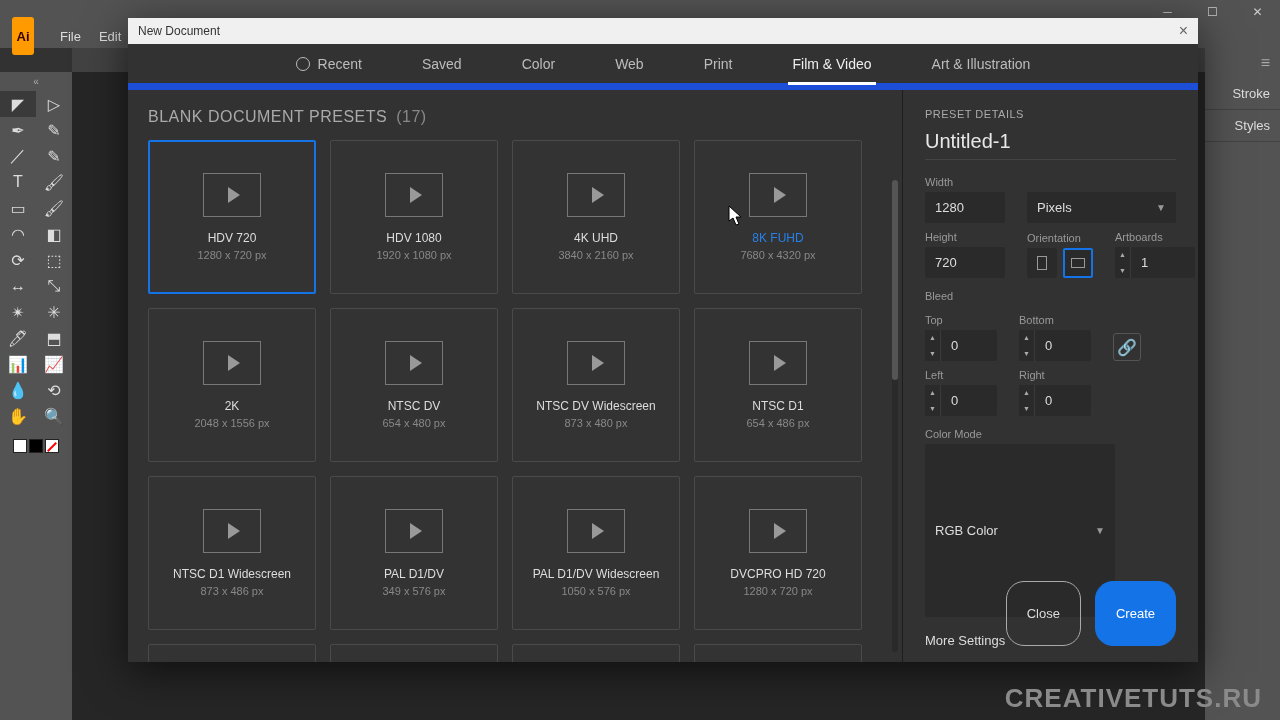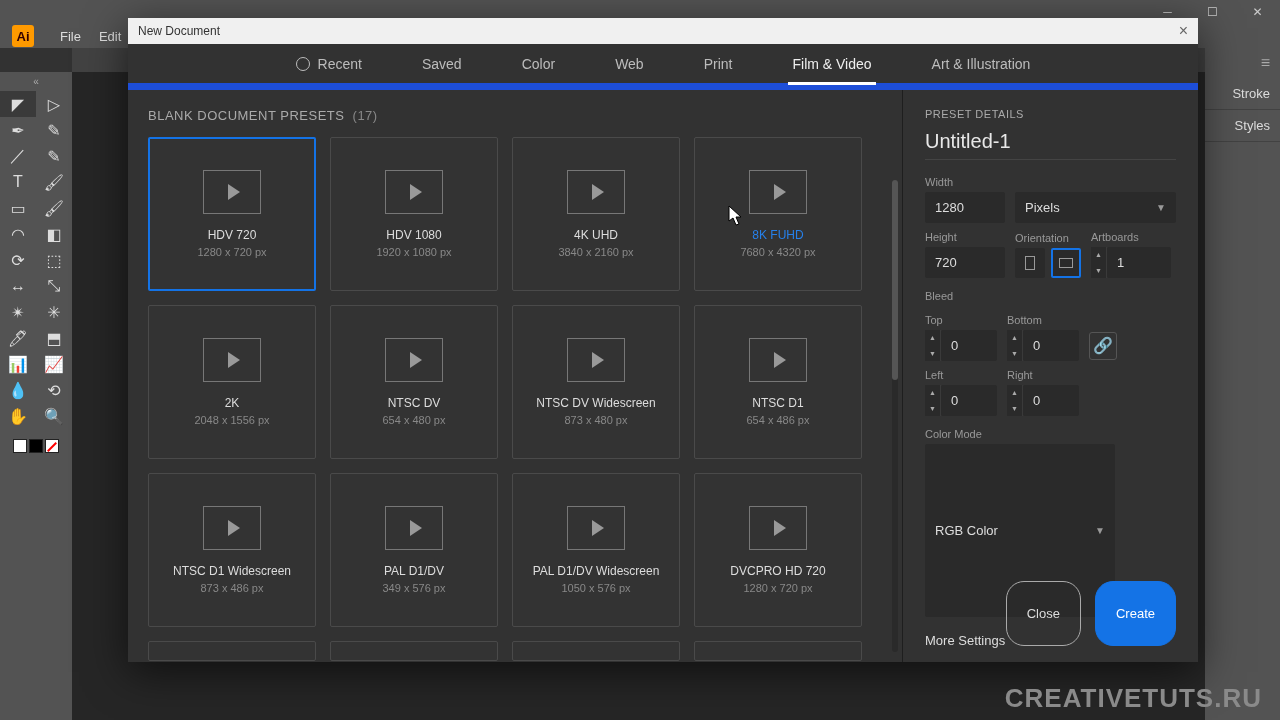--- a/index.html
+++ b/index.html
@@ -3,21 +3,21 @@
 <meta charset="utf-8">
 <style>
 * { box-sizing: border-box; margin: 0; padding: 0; font-family: -apple-system, "Segoe UI", sans-serif; }
 body { width: 1280px; height: 720px; background: #323232; overflow: hidden; position: relative; }
 
 
 .titlebar { height: 24px; background: #535353; display: flex; justify-content: flex-end; align-items: center; }
 .titlebar .wbtn { width: 45px; height: 100%; display: flex; align-items: center; justify-content: center; color: #ccc; font-size: 12px; }
 
 .menubar { height: 24px; background: #535353; display: flex; align-items: center; padding: 0 12px; gap: 18px; color: #ddd; font-size: 13px; }
-.menubar .logo { width: 22px; height: 22px; background: #ff9a00; color: #330000; font-weight: bold; font-size: 13px; display: flex; align-items: center; justify-content: center; border-radius: 3px; margin-right: 8px; }
+.menubar .logo { width: 22px; height: 38px; background: #ff9a00; color: #330000; font-weight: bold; font-size: 13px; display: flex; align-items: center; justify-content: center; border-radius: 3px; margin-right: 8px; }
 
 
 .toolbox { position: absolute; left: 0; top: 72px; width: 72px; bottom: 0; background: #535353; padding: 4px 0; }
 .collapse-chev { text-align: center; color: #aaa; font-size: 10px; padding-bottom: 4px; }
 .tool-grid { display: grid; grid-template-columns: 1fr 1fr; }
 .tool-cell { height: 26px; display: flex; align-items: center; justify-content: center; color: #ddd; }
 .tool-cell.active { background: #3a3a3a; }
 .swatches { margin-top: 6px; padding: 4px; display:flex; gap:2px; justify-content:center;}
 .sw { width:14px; height:14px; border:1px solid #222; }
 .sw.fill{ background:#fff; } .sw.stroke{ background:#000; } .sw.none{ background:#fff; position:relative;}
@@ -42,40 +42,40 @@
 .tabs { height: 46px; display: flex; align-items: center; justify-content: center; gap: 52px; border-bottom: 7px solid #1d4ed8; }
 .tab { color: #bcbcbc; font-size: 14px; padding: 12px 4px; display: flex; align-items: center; gap: 8px; position: relative; }
 .tab.active { color: #eee; }
 .tab.active::after { content: ""; position: absolute; left: 0; right: 0; bottom: -1px; height: 3px; background: #fff; }
 .tab .ico { width: 14px; height: 14px; border: 1.5px solid #bcbcbc; border-radius: 50%; display:inline-block;}
 
 .modal-body { flex: 1; display: flex; overflow: hidden; }
 
 
 .presets-pane { flex: 1; padding: 18px 20px 0 20px; overflow: hidden; position: relative; }
-.presets-head { color: #aaa; font-size: 13px; letter-spacing: .5px; margin-bottom: 14px; }
+.presets-head { color: #aaa; font-size: 16px; letter-spacing: .5px; margin-bottom: 14px; }
 .presets-head .cnt { color: #888; margin-left: 4px; }
 .preset-grid { display: grid; grid-template-columns: repeat(4, 168px); gap: 14px 14px; }
 .preset { height: 154px; border: 1px solid #4a4a4a; border-radius: 2px; background: #333; display: flex; flex-direction: column; align-items: center; justify-content: center; gap: 14px; }
 .preset.sel { border: 2px solid #1473e6; }
 .preset.hov .p-name{ color:#2680eb;}
 .play { width: 58px; height: 44px; border: 1px solid #777; display: flex; align-items: center; justify-content: center; }
 .play .tri { width: 0; height: 0; border-left: 12px solid #999; border-top: 8px solid transparent; border-bottom: 8px solid transparent; margin-left:3px;}
 .p-name { color: #ddd; font-size: 12px; }
 .p-dim { color: #888; font-size: 11px; margin-top: -10px; }
 .preset-row4 .preset{ height:20px; border-radius:2px;} 
 .scrollbar { position:absolute; right:4px; top:90px; bottom:10px; width:6px; background:#2a2a2a; border-radius:3px;}
 .scrollbar .thumb{ position:absolute; left:0; right:0; top:0; height:200px; background:#555; border-radius:3px;}
 
 
 .details { width: 296px; border-left: 1px solid #1e1e1e; padding: 18px 22px 14px 22px; display: flex; flex-direction: column; position:relative;}
 .d-head { color: #aaa; font-size: 11px; letter-spacing: .5px; margin-bottom: 10px; }
 .d-title { color: #e8e8e8; font-size: 20px; margin-bottom: 8px; padding-bottom: 6px; border-bottom:1px solid #444;}
 .lbl { color: #999; font-size: 11px; margin-top: 8px; margin-bottom: 4px; }
-.row { display: flex; gap: 10px; align-items: center; }
+.row { display: flex; gap: 22px; align-items: flex-end; }
 .inp { background: #2a2a2a; border: none; color: #ddd; font-size: 13px; padding: 8px 10px; border-radius: 2px; width: 80px; }
 .sel-box { flex:1; background: #2a2a2a; color: #ddd; font-size: 13px; padding: 8px 10px; border-radius: 2px; display:flex; justify-content:space-between; align-items:center;}
 .sel-box .chev{ font-size:10px; color:#999; }
 .orient { display:flex; gap:6px;}
 .orient .o{ width:30px; height:30px; background:#2a2a2a; border-radius:2px; display:flex; align-items:center; justify-content:center;}
 .orient .o.active{ box-shadow: inset 0 0 0 2px #1473e6; }
 .orient .rect{ border:1.5px solid #999; }
 .orient .port .rect{ width:10px; height:14px;} .orient .land .rect{ width:14px; height:10px;}
 .stepper{ display:flex; align-items:stretch; }
 .stepper .arrows{ width:16px; display:flex; flex-direction:column; background:#2a2a2a; border-right:1px solid #3a3a3a;}

